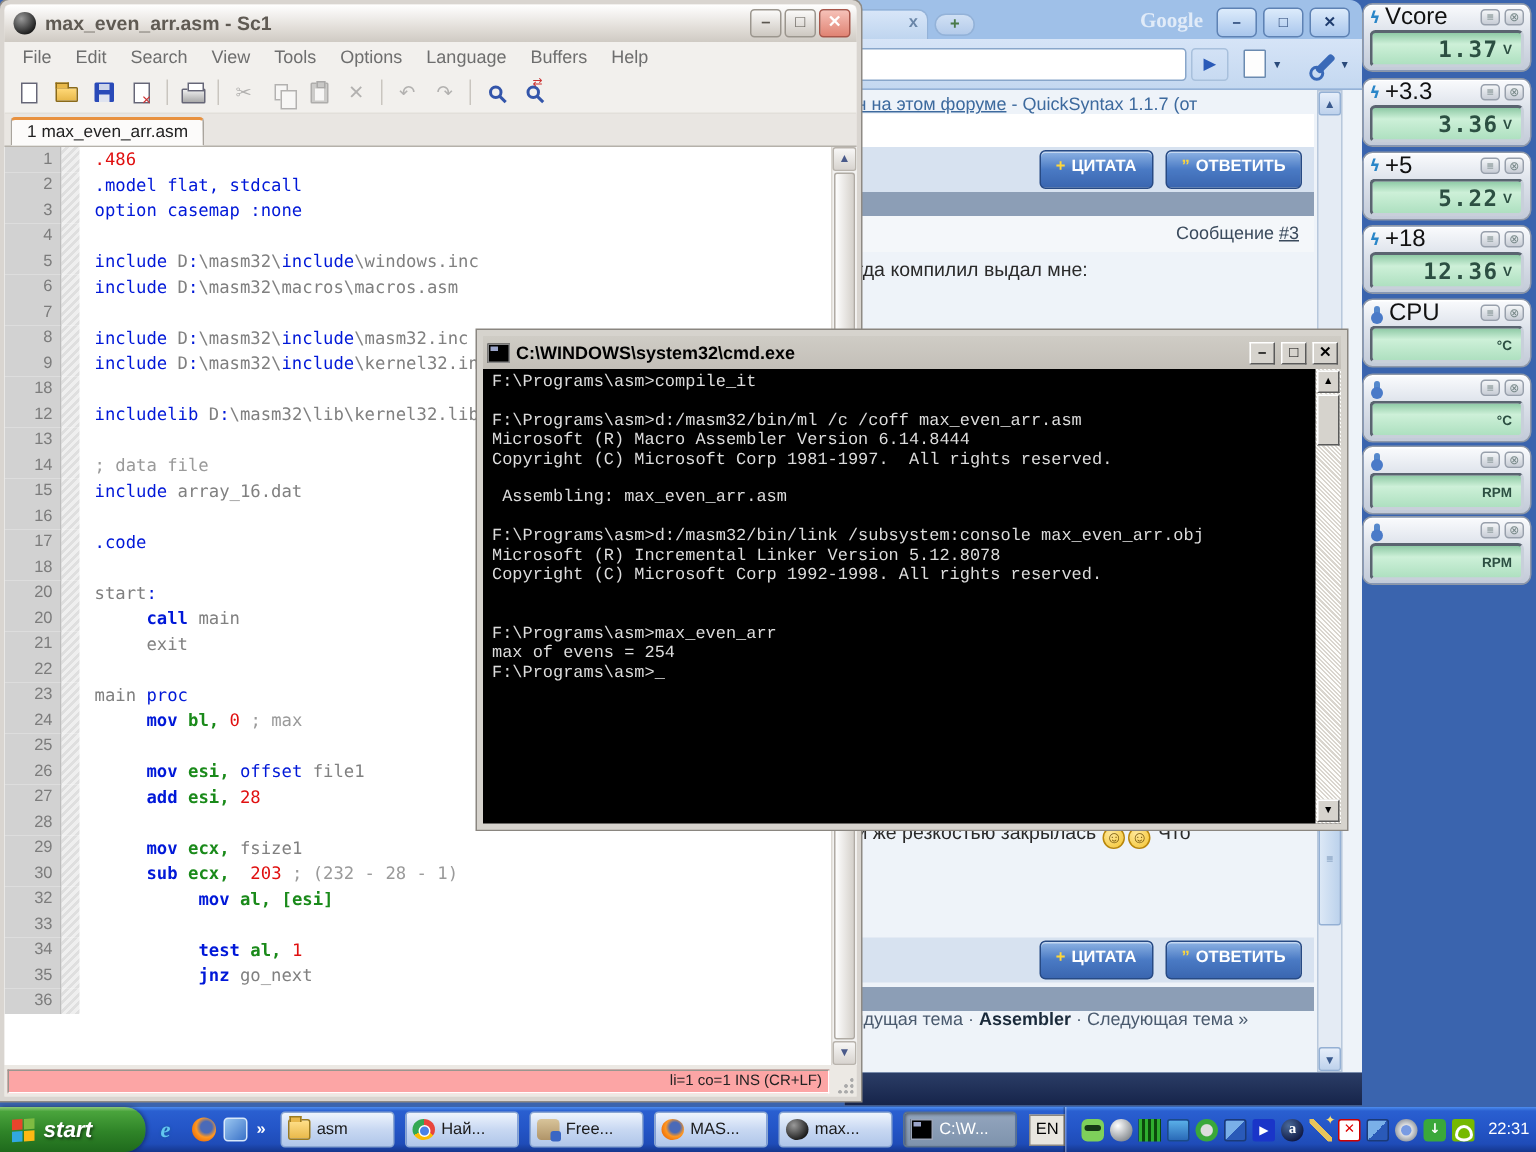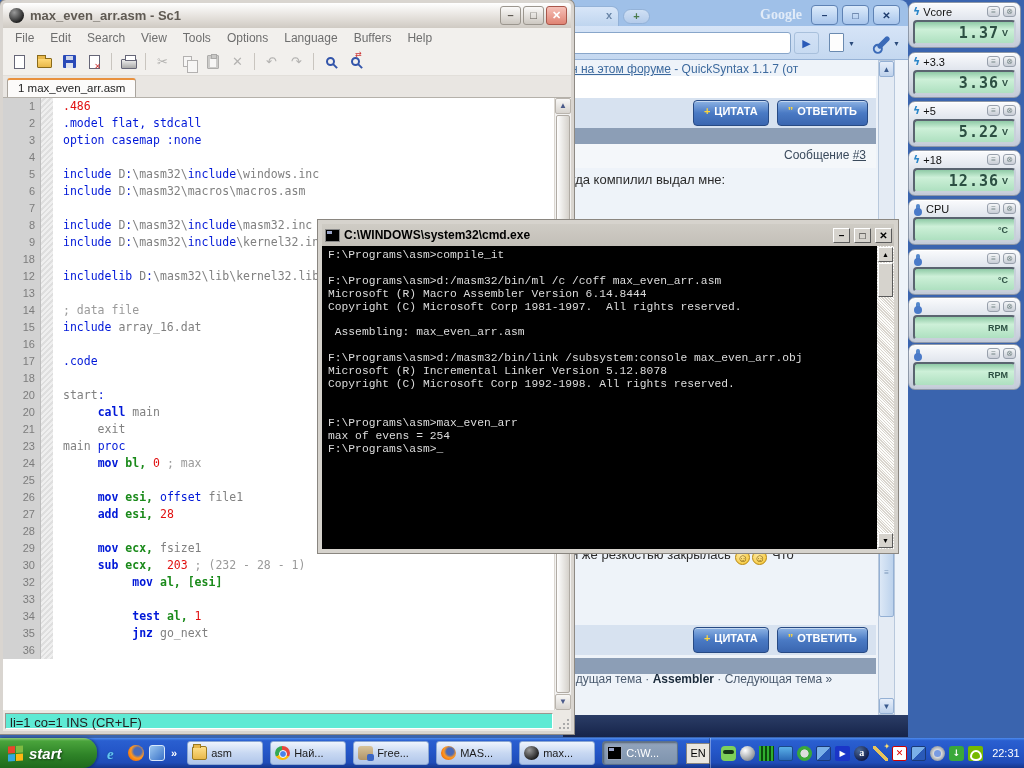--- a/index.html
+++ b/index.html
@@ -44,21 +44,21 @@
   .bc-nav b { color:#1a2a3a; }
   .br-scroll { position:absolute; top:0; bottom:0; left:315px; width:17px; background:#e4ebf4; border:1px solid #b8c8dc; }
   .br-sbtn { position:absolute; left:0; width:15px; height:16px; background:linear-gradient(180deg,#e6eefa,#bed2ec); border:1px solid #94b0d4; border-radius:2px; color:#3a5a8e; font-size:8px; text-align:center; line-height:15px; }
   .br-thumb { position:absolute; left:0; top:468px; width:15px; height:88px; background:linear-gradient(90deg,#dce8f6,#bcd2ec); border:1px solid #94b0d4; border-radius:2px; color:#7a96b8; font-size:8px; text-align:center; line-height:86px; }
   .br-bottom { position:absolute; left:0; right:0; bottom:0; height:22px; background:linear-gradient(180deg,#2b3d66,#16244a); }
 
   
   .widgets { left:908px; top:0; width:114px; height:392px; z-index:20; }
   .wpanel { position:absolute; left:0; width:113px; height:46px; border:1px solid #8e98a8; border-radius:7px; background:linear-gradient(180deg,#fafbfd,#dfe4ec 40%,#c2cad8); box-shadow:inset 0 1px 0 #fff; }
   .whead { height:16px; display:flex; align-items:center; padding:1px 4px 0 4px; gap:3px; }
-  .wlabel { flex:1; font-size:11px; color:#111; }
+  .wlabel { flex:1; font-size:16px; color:#111; }
   .wbtn { width:13px; height:11px; border:1px solid #98a0ac; border-radius:3px; background:linear-gradient(180deg,#f4f6f8,#c8cdd6); color:#788; font-size:8px; line-height:9px; text-align:center; }
   .wicon-bolt { color:#2a86c8; font:bold 11px "DejaVu Sans",sans-serif; }
   .wicon-thermo { width:4px; height:10px; background:#5588cc; border-radius:2px; position:relative; margin:0 3px; }
   .wicon-thermo::after { content:''; position:absolute; bottom:-2px; left:-2px; width:8px; height:8px; background:#4a7ac8; border-radius:50%; }
   .wlcd { margin:1px 4px 0 4px; height:25px; border-radius:4px; border:2px solid; border-color:#5a6470 #c8d0da #c8d0da #5a6470; background:linear-gradient(180deg,#8fcaa6,#cdf0d8 35%,#aee0c0); display:flex; align-items:center; justify-content:flex-end; padding-right:6px; }
   .wval { font:bold 15px "DejaVu Sans Mono",monospace; color:#2c4f42; letter-spacing:1px; }
   .wunit { font:bold 9px "Liberation Sans",sans-serif; color:#2c4f42; margin-left:3px; }
 
   
   .editor { left:0; top:0; width:574px; height:734px; background:#ece9e5; border:3px solid #d9d5d0; border-radius:6px 6px 0 0; box-shadow:0 0 0 1px #8e8a84; z-index:30; display:flex; flex-direction:column; }
@@ -102,21 +102,21 @@
   .cl { display:flex; height:17px; }
   .ln { width:38px; flex:none; background:#d2d2d2; color:#7c7c7c; font:11px/17px "Liberation Sans",sans-serif; text-align:right; padding-right:5px; border-right:1px solid #bdbdbd; }
   .fold { width:12px; flex:none; background:repeating-linear-gradient(135deg,#efefef 0 2px,#dfdfdf 2px 4px); }
   .ct { flex:1; font:11.5px/17px "DejaVu Sans Mono",monospace; white-space:pre; color:#333; padding-left:10px; }
   .sk { color:#0018d8; } .si { color:#0018d8; font-weight:bold; } .sr { color:#1a8a1a; font-weight:bold; }
   .sn { color:#e01010; } .sc { color:#9a9a9a; } .sd { color:#808080; }
   .ed-vscroll { width:17px; flex:none; background:#f3f2f1; display:flex; flex-direction:column; border-left:1px solid #dcd8d2; }
   .sb-btn { height:16px; flex:none; background:linear-gradient(180deg,#f8f7f6,#d8d4cf); border:1px solid #b9b4ad; border-radius:2px; color:#4a5a8a; font-size:8px; text-align:center; line-height:14px; }
   .sb-thumb { flex:1; margin:1px 1px; background:linear-gradient(90deg,#fefefe,#d5d1cb); border:1px solid #b0aba4; border-radius:2px; }
   .ed-status { height:21px; background:#ece9e4; display:flex; align-items:center; padding:2px 18px 2px 2px; position:relative; }
-  .ed-status-field { flex:1; height:16px; border:1px solid; border-color:#9a968f #fff #fff #9a968f; font-size:13px; color:#222; padding:1px 4px; background:#5eead4; }
+  .ed-status-field { flex:1; height:16px; border:1px solid; border-color:#9a968f #fff #fff #9a968f; font-size:10px; color:#222; padding:1px 4px; background:#fca5a5;text-align:right; }
   .grip { position:absolute; right:2px; bottom:2px; width:12px; height:12px; background:radial-gradient(circle at 3px 11px,#aaa 1px,transparent 1.5px),radial-gradient(circle at 7px 11px,#aaa 1px,transparent 1.5px),radial-gradient(circle at 11px 11px,#aaa 1px,transparent 1.5px),radial-gradient(circle at 7px 7px,#aaa 1px,transparent 1.5px),radial-gradient(circle at 11px 7px,#aaa 1px,transparent 1.5px),radial-gradient(circle at 11px 3px,#aaa 1px,transparent 1.5px); }
 
   
   .cmd { left:318px; top:220px; width:580px; height:333px; background:#d6d3cd; border:4px solid #d6d3cd; box-shadow:0 0 0 1px #8a8680; z-index:40; display:flex; flex-direction:column; }
   .cmd-title { height:22px; background:linear-gradient(180deg,#cfccc5,#c3bfb8); display:flex; align-items:center; padding:0 2px 0 3px; gap:4px; }
   .cmd-icon { width:15px; height:13px; background:#000; border:1px solid #888; flex:none; position:relative; }
   .cmd-icon::after { content:''; position:absolute; left:1px; top:1px; width:5px; height:3px; background:#9aa4c8; }
   .cmd-title-text { flex:1; font:bold 12px "Liberation Sans",sans-serif; color:#000; }
   .cbtn { width:17px; height:15px; background:#d6d3cd; border:1px solid; border-color:#fff #5a5a5a #5a5a5a #fff; font:bold 10px/13px "Liberation Sans",sans-serif; color:#000; text-align:center; }
   .cmd-body { flex:1; display:flex; background:#000; }
@@ -486,20 +486,25 @@
             <span class="ln">20</span>
             <span class="fold"></span>
             <span class="ct"><span class="sd">     </span><span class="si">call</span><span class="sd"> main</span></span>
           </div>
           <div class="cl">
             <span class="ln">21</span>
             <span class="fold"></span>
             <span class="ct"><span class="sd">     exit</span></span>
           </div>
           <div class="cl">
+            <span class="ln">22</span>
+            <span class="fold"></span>
+            <span class="ct"></span>
+          </div>
+          <div class="cl">
             <span class="ln">23</span>
             <span class="fold"></span>
             <span class="ct"><span class="sd">main </span><span class="sk">proc</span></span>
           </div>
           <div class="cl">
             <span class="ln">24</span>
             <span class="fold"></span>
             <span class="ct"><span class="sd">     </span><span class="si">mov</span><span class="sd"> </span><span class="sr">bl,</span><span class="sd"> </span><span class="sn">0</span><span class="sc"> ; max</span></span>
           </div>
           <div class="cl">

